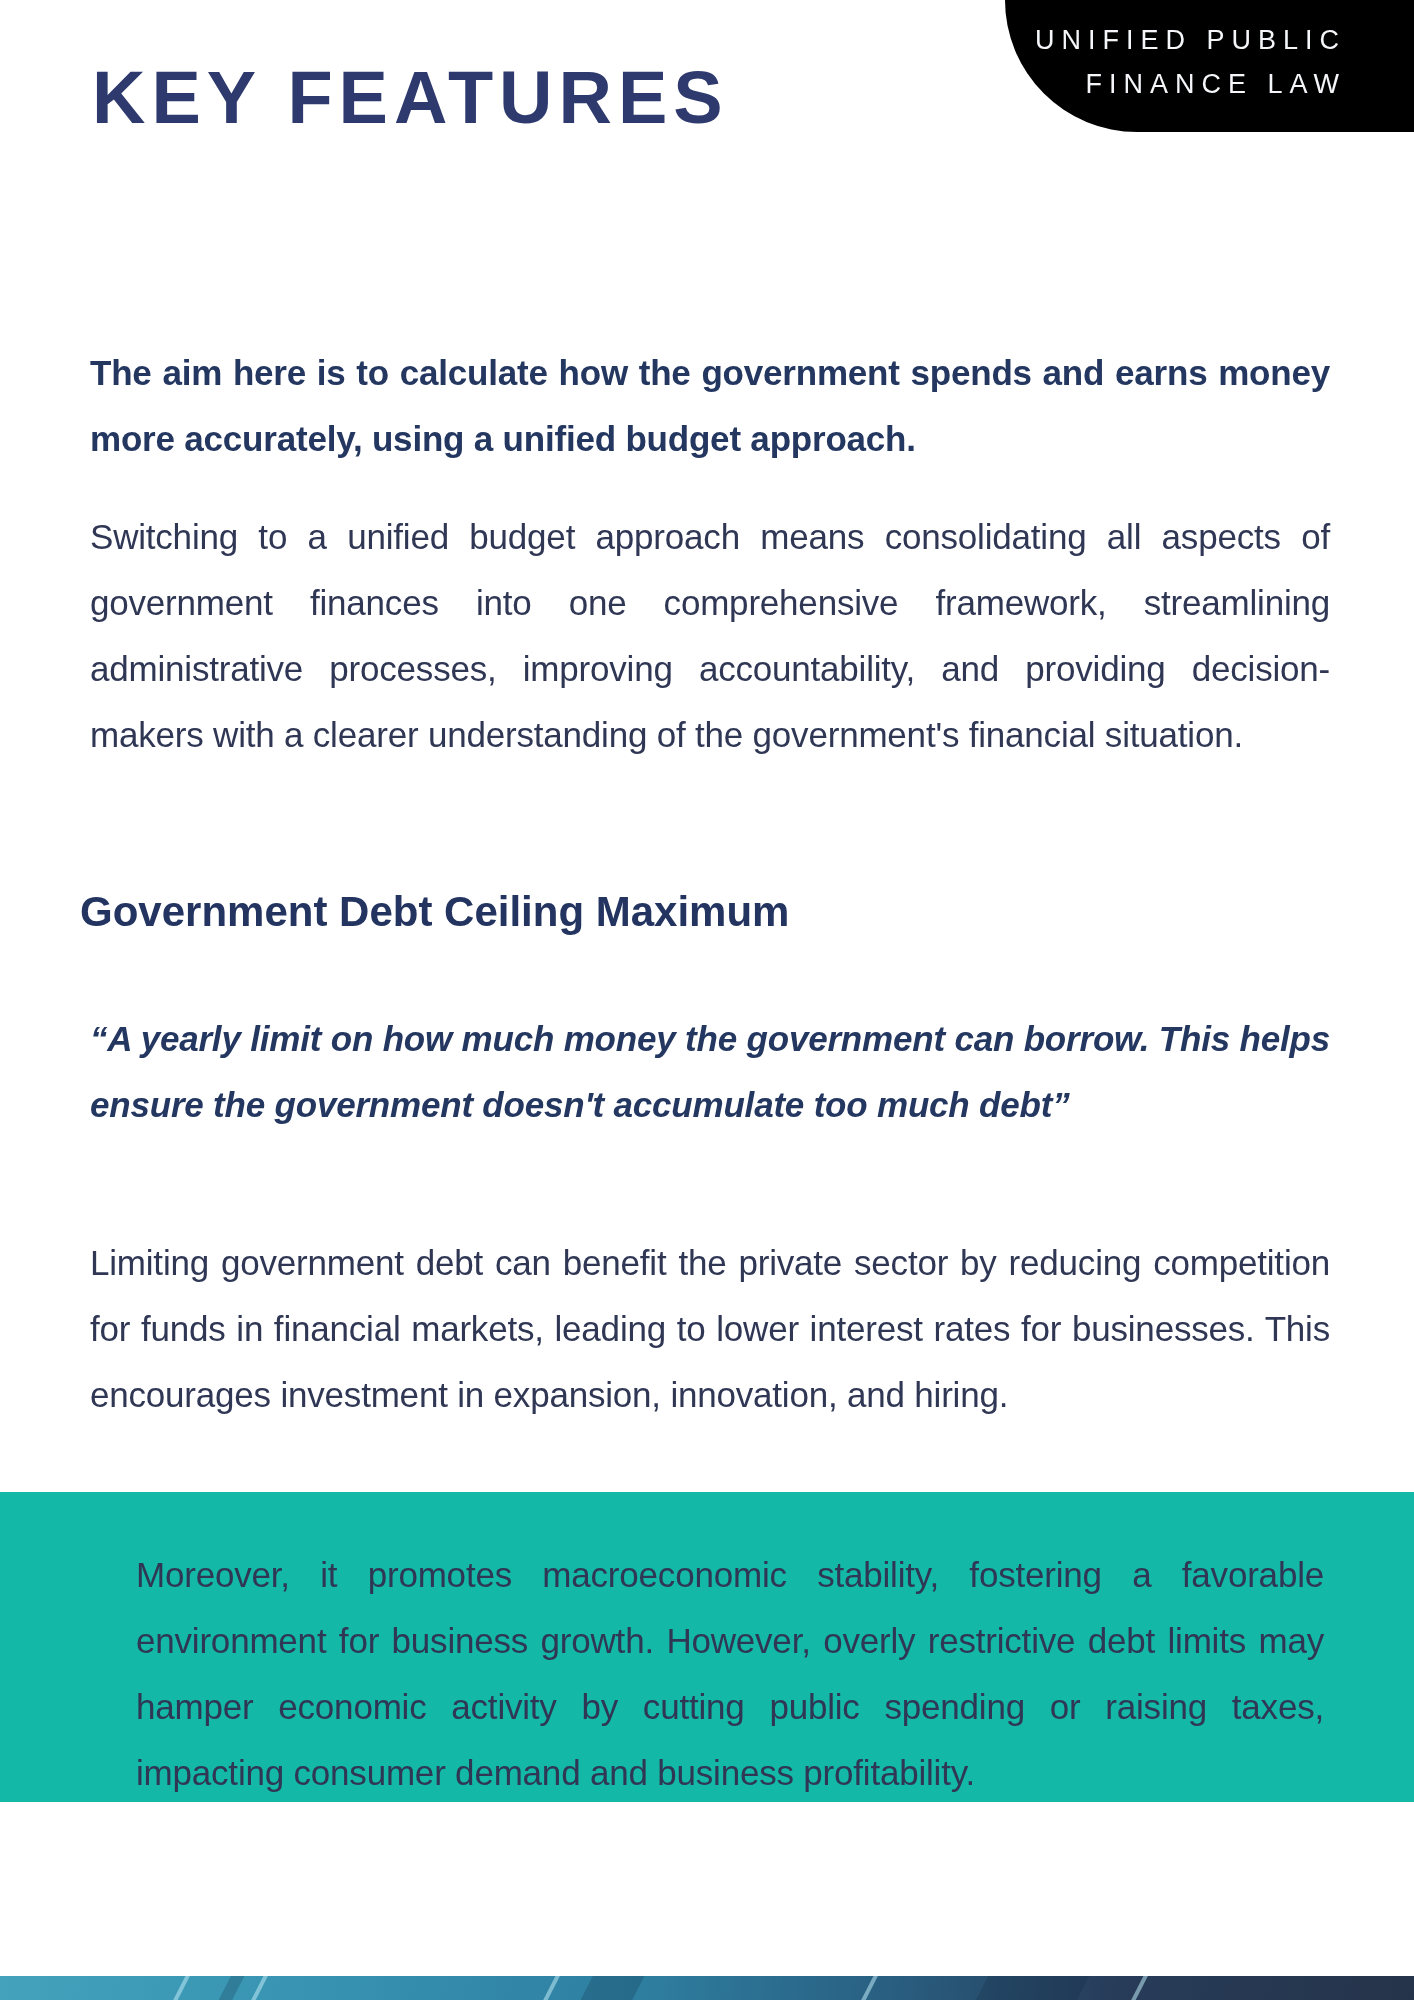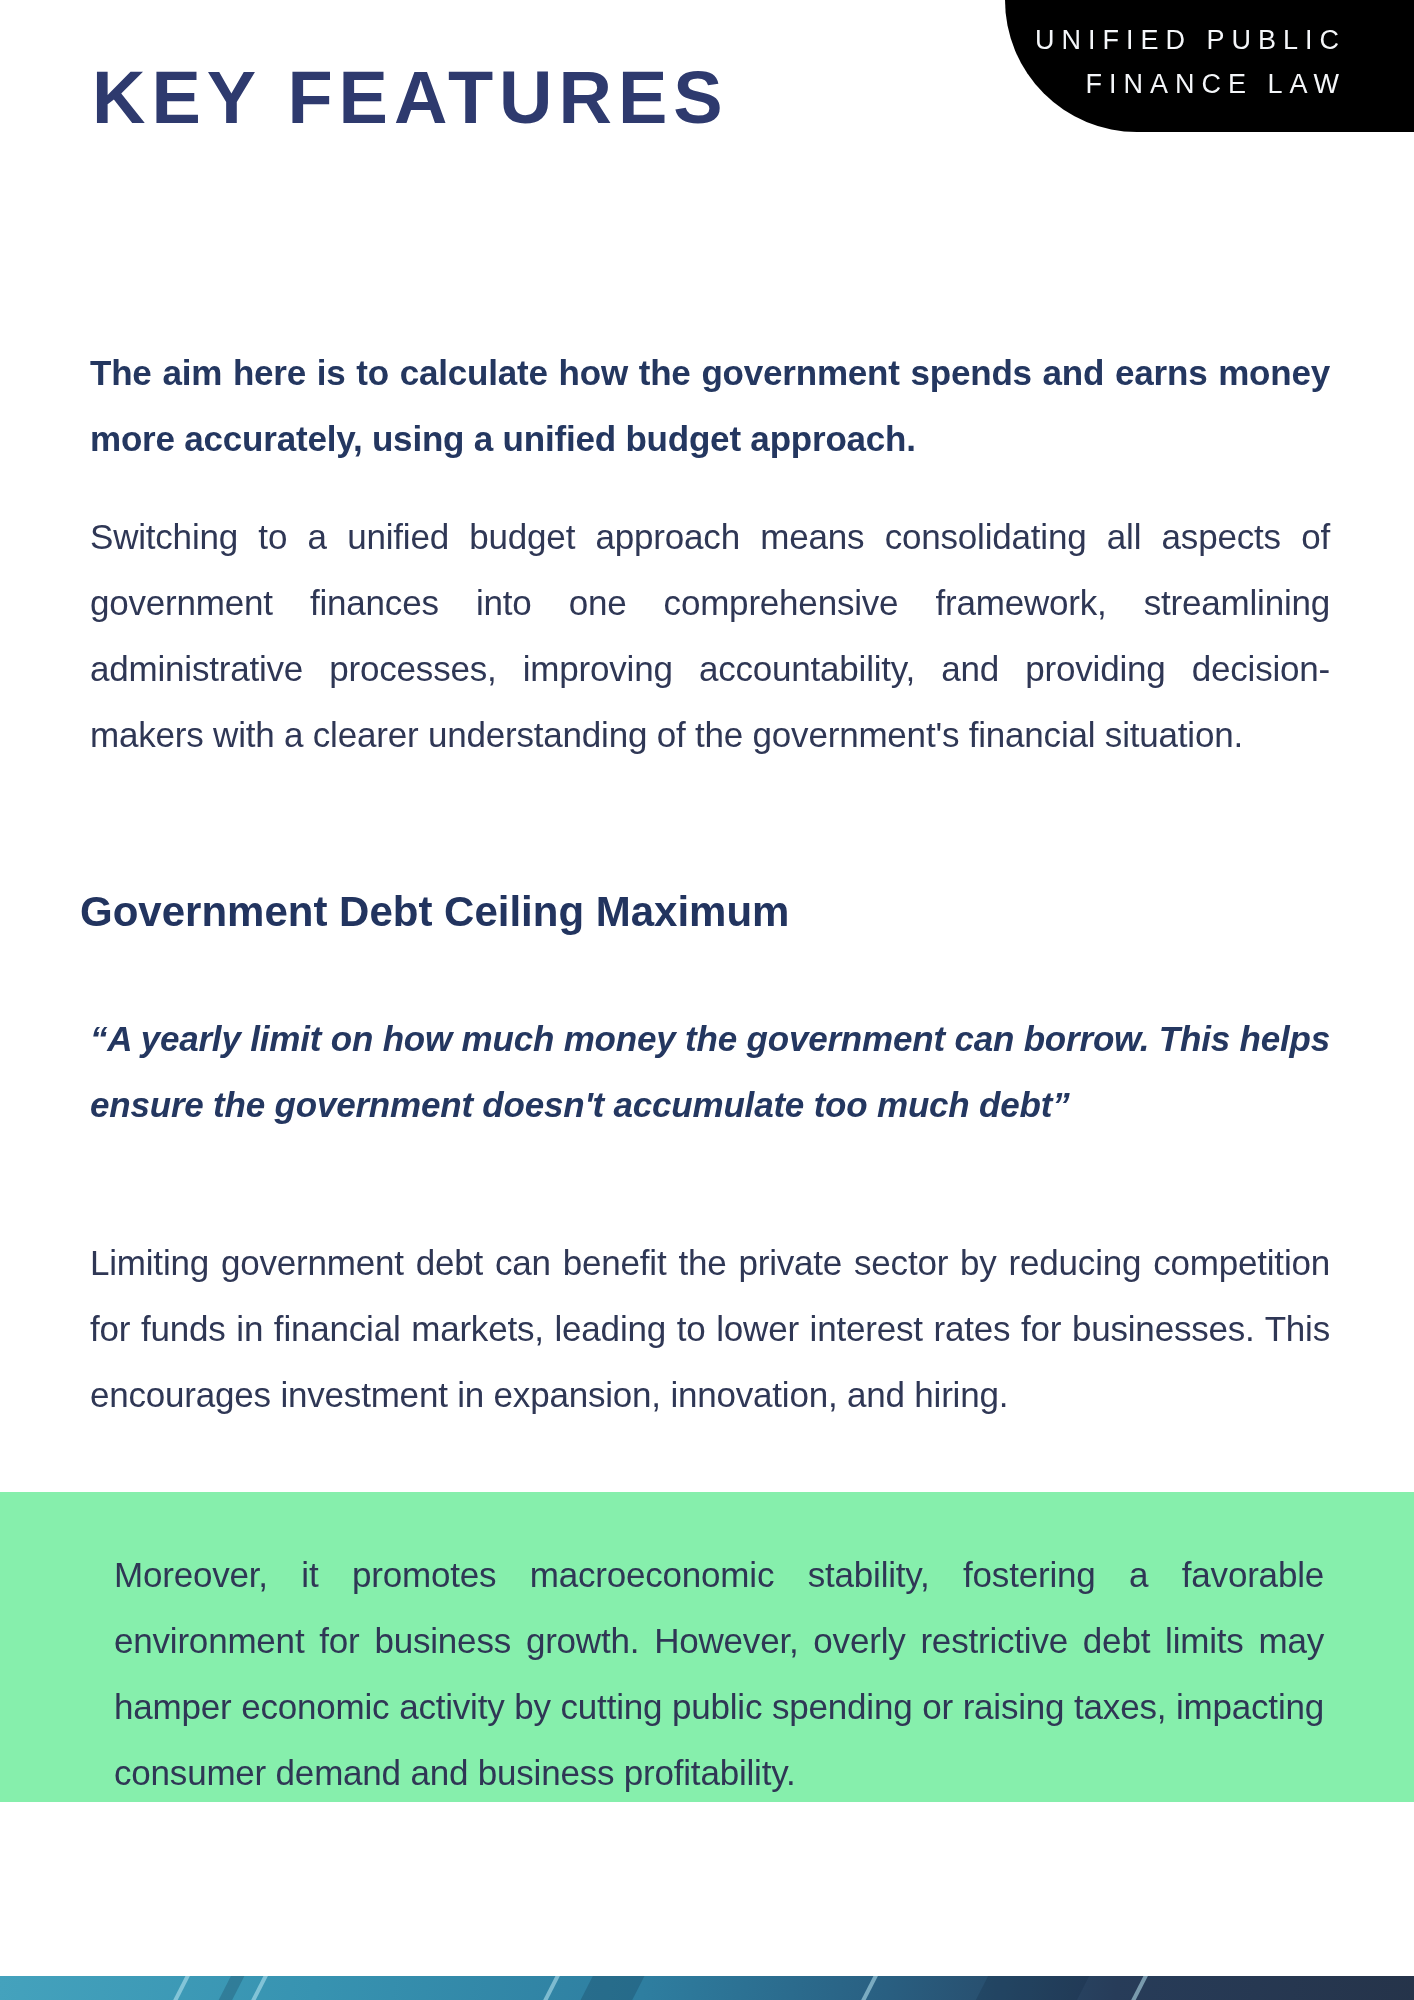--- a/index.html
+++ b/index.html
@@ -34,21 +34,22 @@
     position:absolute; left:90px; width:1240px; font-size:35px; line-height:66px;
     text-align:justify; color:#2f3755; letter-spacing:-0.2px;
   }
   .para.lead { top:340px; font-weight:bold; color:#243760; }
   .para.body1 { top:504px; }
   .para.quote { top:1006px; font-weight:bold; font-style:italic; color:#243760; }
   .para.body2 { top:1230px; }
 
   .highlight-panel {
     position:absolute; left:0; top:1492px; width:1414px; height:310px;
-    background:#86efac;
+    background:#14b8a6;
+    padding-left:22px;
   }
   .highlight-panel .para-inner {
     padding:50px 90px 0 114px; font-size:35px; line-height:66px;
     text-align:justify; color:#2f3755; letter-spacing:-0.2px;
   }
 
   
   .footer {
     position:absolute; left:0; top:1976px; width:1414px; height:158px;
     background:linear-gradient(97deg,#44a2bd 0%, #3793b1 22%, #2e7ea0 45%,

